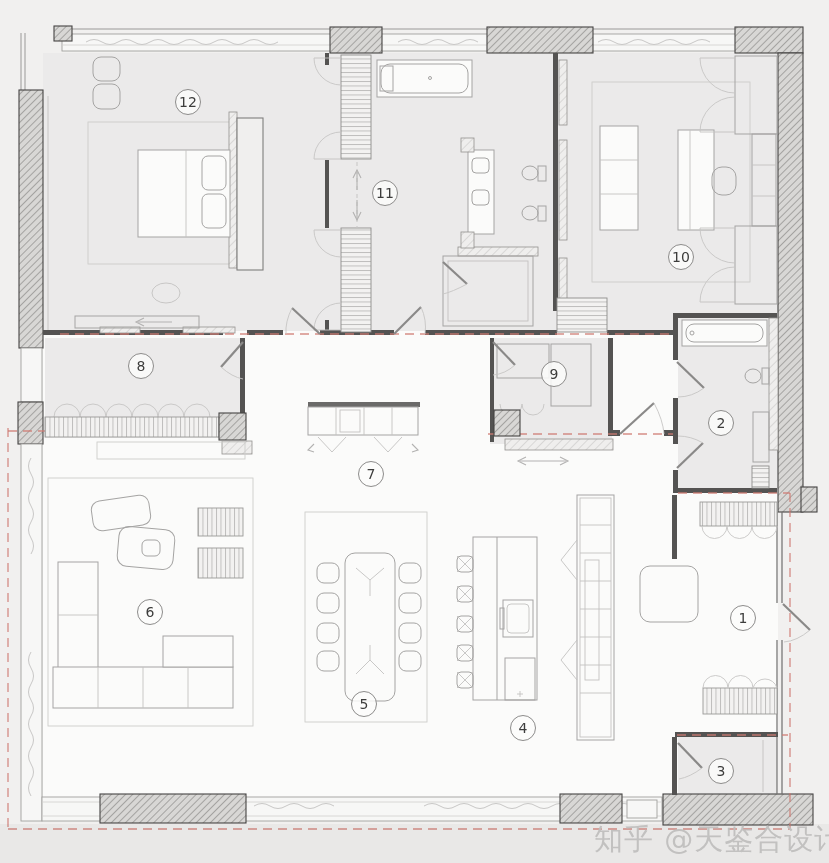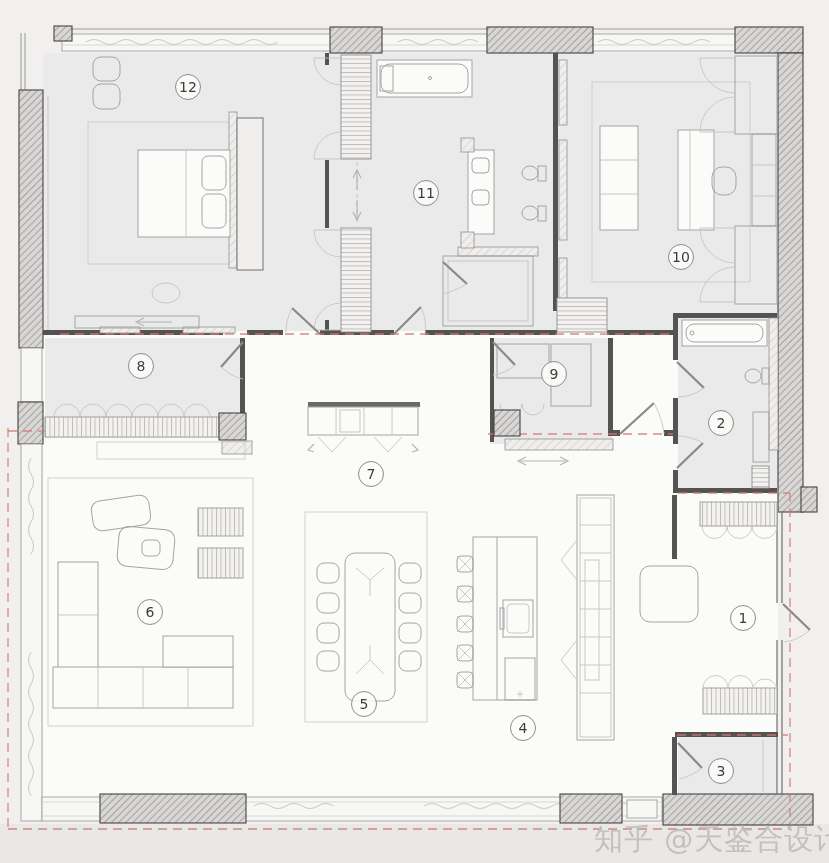--- a/index.html
+++ b/index.html
@@ -386,20 +386,20 @@
       <div class="room-badge" style="left: 730px; top: 605px;">1</div>
       <div class="room-badge" style="left: 708px; top: 410px;">2</div>
       <div class="room-badge" style="left: 708px; top: 758px;">3</div>
       <div class="room-badge" style="left: 510px; top: 715px;">4</div>
       <div class="room-badge" style="left: 351px; top: 691px;">5</div>
       <div class="room-badge" style="left: 137px; top: 599px;">6</div>
       <div class="room-badge" style="left: 358px; top: 461px;">7</div>
       <div class="room-badge" style="left: 128px; top: 353px;">8</div>
       <div class="room-badge" style="left: 541px; top: 361px;">9</div>
       <div class="room-badge" style="left: 668px; top: 244px;">10</div>
-      <div class="room-badge" style="left: 413px; top: 180px;">11</div>
-      <div class="room-badge" style="left: 175px; top: 74px;">12</div>
+      <div class="room-badge" style="left: 372px; top: 180px;">11</div>
+      <div class="room-badge" style="left: 175px; top: 89px;">12</div>
     </div>
 
 <div class="watermark">知乎 @天鉴合设计</div>
 <div class="bottom-shade"></div>
 
 </div>
 
 </body></html>

